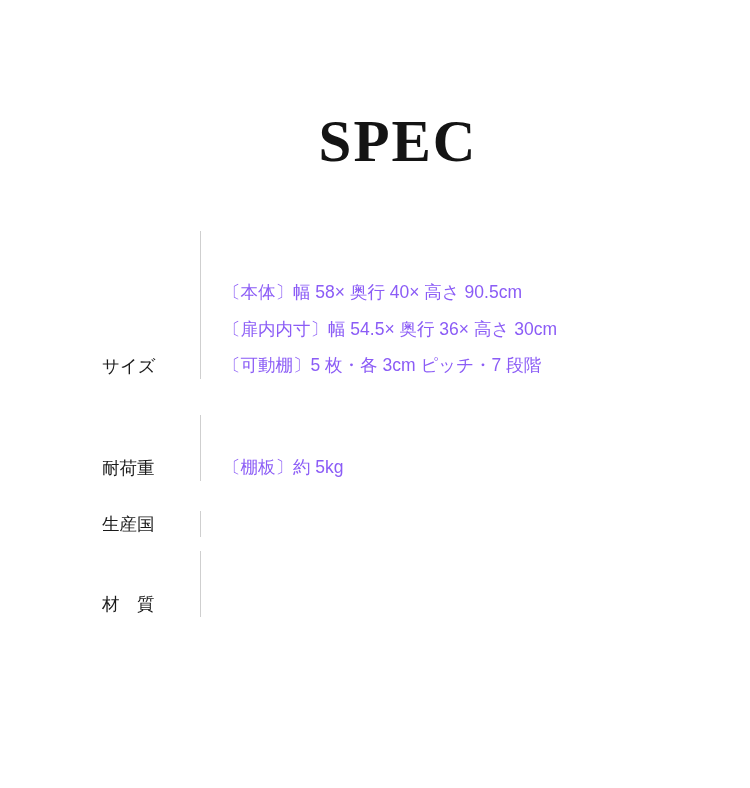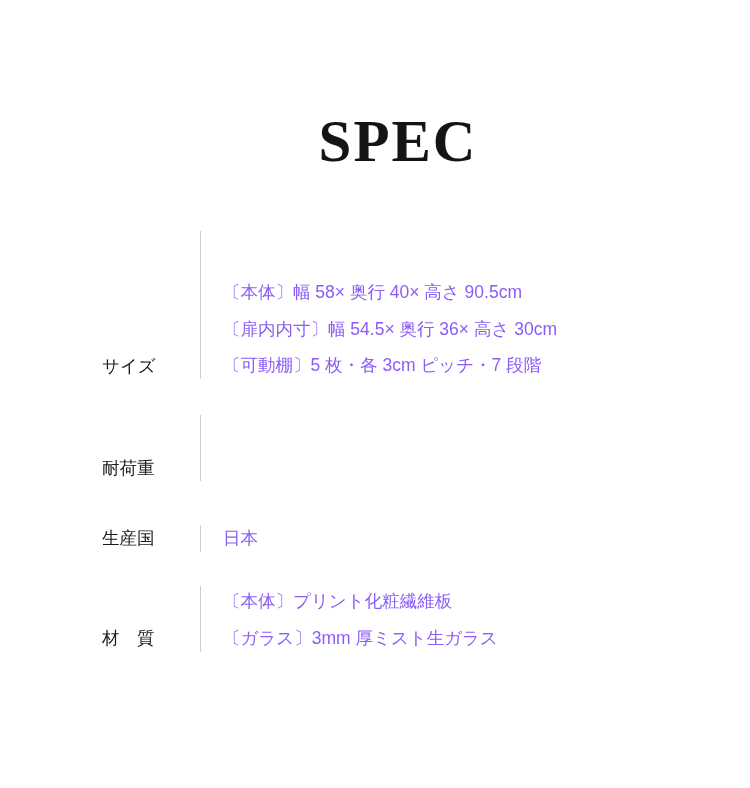--- a/index.html
+++ b/index.html
@@ -75,22 +75,22 @@
   .spec-line:last-child {
     margin-bottom: 0;
   }
   
   .row-size .spec-divider { min-height: 148px; }
   .row-load .spec-divider { min-height: 66px; }
   .row-country .spec-divider { min-height: 26px; }
   .row-material .spec-divider { min-height: 66px; }
 
   .row-size { margin-bottom: 36px; }
-  .row-load { margin-bottom: 44px; }
-  .row-country { margin-bottom: 34px; }
+  .row-load { margin-bottom: 30px; }
+  .row-country { margin-bottom: 14px; }
 </style>
 </head>
 <body>
 
 <div class="page">
 
   <h1 class="spec-title">SPEC</h1>
 
   <div class="spec-table">
 
@@ -101,34 +101,28 @@
         <div class="spec-line">〔本体〕幅 58× 奥行 40× 高さ 90.5cm</div>
         <div class="spec-line">〔扉内内寸〕幅 54.5× 奥行 36× 高さ 30cm</div>
         <div class="spec-line">〔可動棚〕5 枚・各 3cm ピッチ・7 段階</div>
       </div>
     </div>
 
     <div class="spec-row row-load">
       <div class="spec-label">耐荷重</div>
       <div class="spec-divider"></div>
       <div class="spec-values">
+        <div class="spec-line">〔棚板〕約 5kg</div>
       </div>
     </div>
 
     <div class="spec-row row-country">
       <div class="spec-label">生産国</div>
       <div class="spec-divider"></div>
-      <div class="spec-values">
-        <div class="spec-line">日本</div>
-      </div>
     </div>
 
     <div class="spec-row row-material">
       <div class="spec-label">材　質</div>
       <div class="spec-divider"></div>
-      <div class="spec-values">
-        <div class="spec-line">〔本体〕プリント化粧繊維板</div>
-        <div class="spec-line">〔ガラス〕3mm 厚ミスト生ガラス</div>
-      </div>
     </div>
 
   </div>
 </div>
 
 </body></html>

